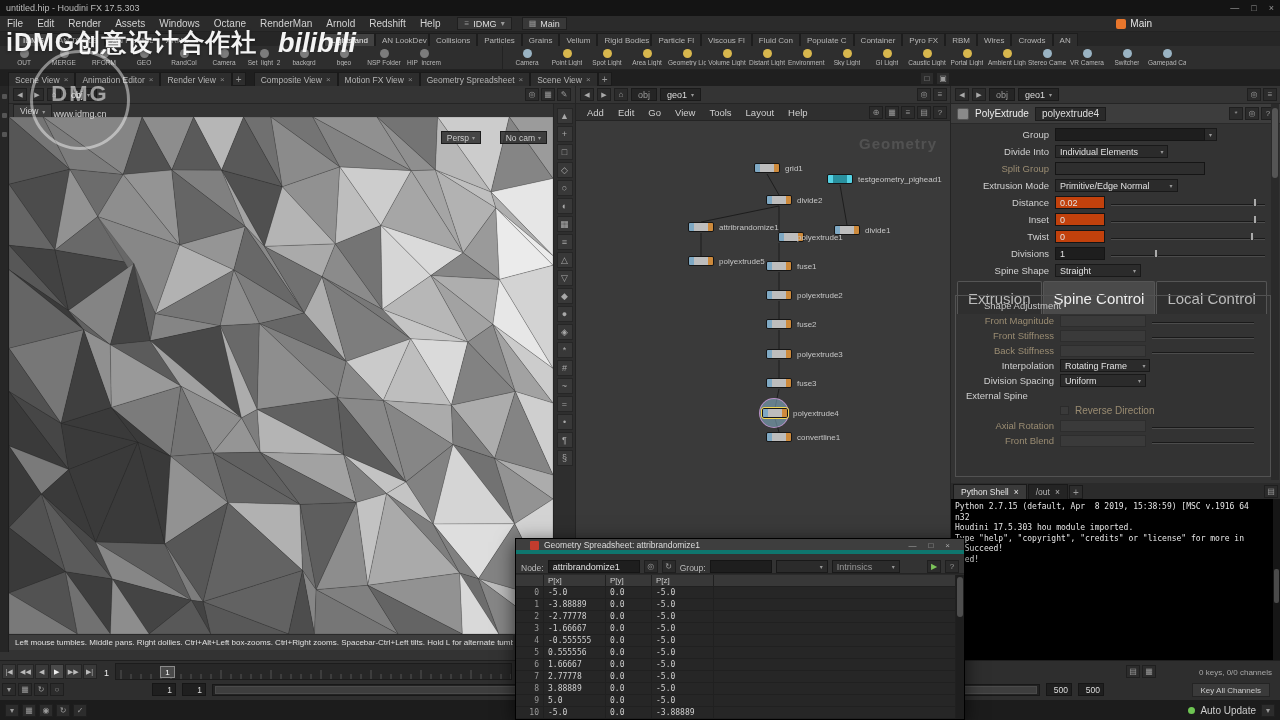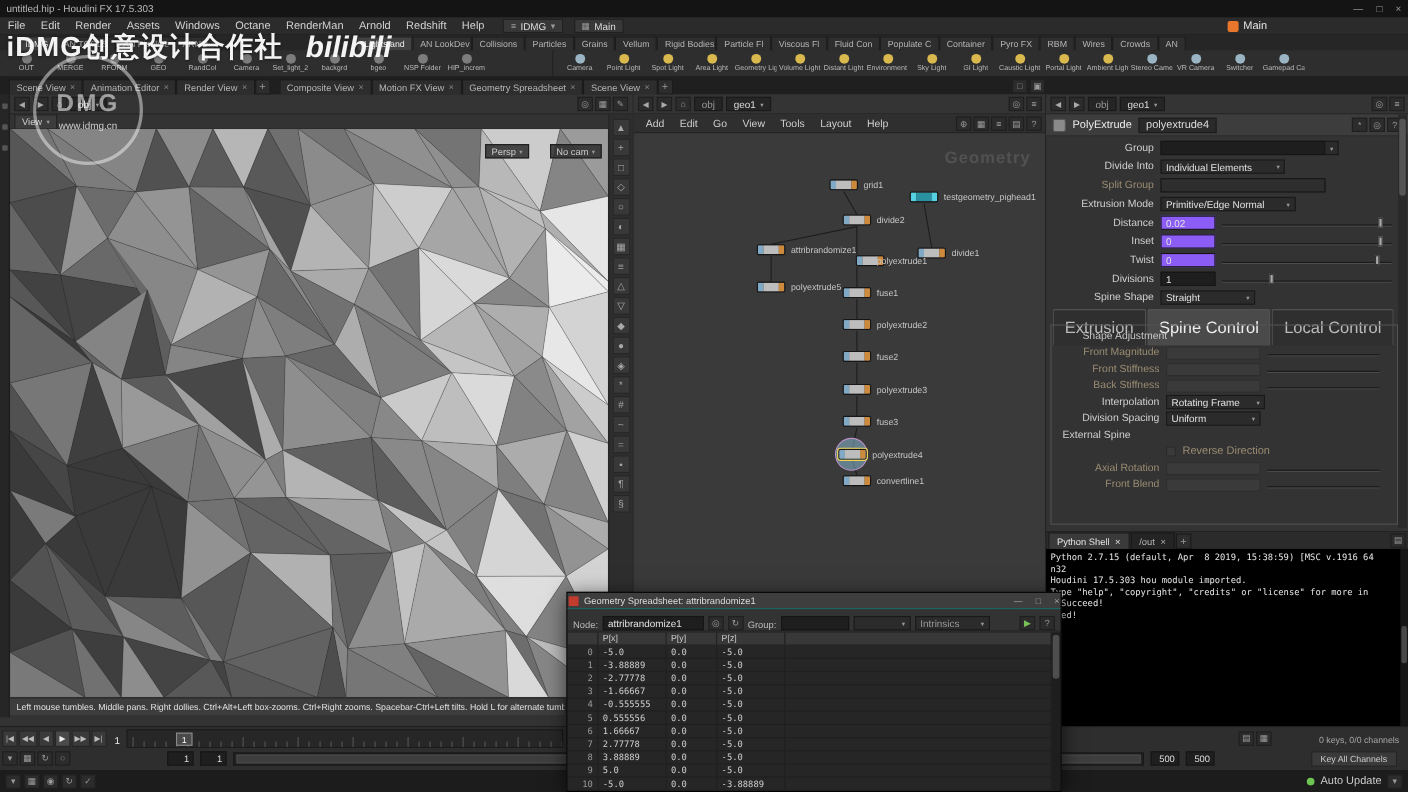--- a/index.html
+++ b/index.html
@@ -78,21 +78,21 @@
 #parpath{left:0;top:0;width:330px}
 #parhead{left:0;top:18px;width:330px;height:20px;background:#3d3d3d;border-bottom:1px solid #2a2a2a;display:flex;align-items:center;gap:6px;padding:0 6px}
 #parhead .nicon{width:12px;height:12px;background:#8a8a8a;border:1px solid #555;border-radius:2px}
 #parhead .ntype{font-size:10px;font-weight:normal;color:#ececec}
 #parhead .nname{font-size:10px;color:#ddd;background:#2a2a2a;border:1px solid #1c1c1c;padding:0 6px;height:14px;display:flex;align-items:center}
 #parhead .icons{margin-left:auto;display:flex;gap:2px}
 #prows{left:0;top:40px;width:330px}
 .prow{display:flex;align-items:center;height:17px;padding-right:16px}
 .plabel{width:98px;flex:none;text-align:right;margin-right:6px;color:#d0d0d0;font-size:9.5px;white-space:nowrap;overflow:hidden}
 .pfield{height:13px;background:#1e1e1e;border:1px solid #151515;color:#e2e2e2;font-size:9px;display:flex;align-items:center;padding:0 4px}
-.pfield.red{background:#8b5cf6}
+.pfield.red{background:#c2410c}
 .ddv{height:13px;background:#2b2b2b;border:1px solid #191919;color:#e0e0e0;font-size:9px;display:flex;align-items:center;justify-content:space-between;padding:0 4px;gap:6px}
 .ddv .ar{font-size:6px;color:#999}
 .arrbox{width:12px;height:13px;background:#2b2b2b;border:1px solid #191919;border-left:none;display:flex;align-items:center;justify-content:center;font-size:6px;color:#999}
 .strack{flex:1;position:relative;height:13px;margin-left:6px}
 .strack .line{position:absolute;left:0;right:0;top:8px;height:1px;background:#1a1a1a;box-shadow:0 1px 0 #4c4c4c}
 .strack .notch{position:absolute;top:2px;width:4px;height:9px;background:#aaa;border:1px solid #333}
 .dim{color:#9a8c72 !important}
 .dimfield{height:12px;width:86px;background:#3a3a3a;border:1px solid #2d2d2d;flex:none}
 .cbox{width:9px;height:9px;background:#3a3a3a;border:1px solid #2b2b2b;margin-right:6px;flex:none}
 #ptabs{left:6px;top:195px;display:flex;gap:1px}
@@ -128,21 +128,21 @@
 .tfield{height:13px;background:#1f1f1f;border:1px solid #161616;color:#ddd;font-size:8.5px;display:flex;align-items:center;justify-content:flex-end;padding:0 3px}
 #rangebar{left:212px;top:23px;width:828px;height:12px;background:#222;border:1px solid #181818}
 #rangebar .rhandle{position:absolute;left:2px;top:1px;right:2px;bottom:1px;background:#3e3e3e;border:1px solid #4a4a4a}
 #keyall{right:10px;top:22px;height:14px;background:#3a3a3a;border:1px solid #242424;color:#ccc;font-size:8px;display:flex;align-items:center;padding:0 8px}
 
 #bottombar{left:0;top:700px;width:1280px;height:20px;background:#1c1c1c;display:flex;align-items:center;padding:0 5px;gap:3px}
 #autoupd{margin-left:auto;display:flex;align-items:center;gap:5px}
 .greendot{width:7px;height:7px;border-radius:50%;background:#6ec553}
 
 #sswin{left:515px;top:538px;width:450px;height:182px;background:#2b2b2b;border:1px solid #000;box-shadow:0 4px 18px rgba(0,0,0,.65);z-index:40}
-#sstitle{height:15px;background:#3e3e3e;display:flex;align-items:center;gap:5px;padding:0 1px;border-bottom:1px solid #0f766e}
+#sstitle{height:15px;background:#3e3e3e;display:flex;align-items:flex-end;gap:5px;padding:0 14px;border-bottom:4px solid #0f766e}
 #sstitle .ricon{width:9px;height:9px;background:#c23c2e;border-radius:1px;flex:none}
 #sstitle .t{font-size:8.5px;color:#ddd;white-space:nowrap}
 #sstitle .btns{margin-left:auto;display:flex;gap:12px;color:#aaa;font-size:8px}
 #sstool{height:20px;background:#333;border-bottom:1px solid #242424;display:flex;align-items:flex-end;gap:4px;padding:0 5px;font-size:8.5px;color:#bbb}
 #sstool .lbl{flex:none}
 #sstable{position:absolute;left:0;top:36px;right:8px;bottom:0;background:#262626;overflow:hidden}
 .ssrow{display:flex;height:12px;border-bottom:1px solid #202020;font-family:"DejaVu Sans Mono",monospace;font-size:8px;color:#cfcfcf}
 .ssrow.head{background:#383838;color:#ccc;font-family:"Liberation Sans",sans-serif}
 .sscell{padding:0 4px;display:flex;align-items:center;border-right:1px solid #202020;overflow:hidden;flex:none}
 .c0{width:28px;color:#999;justify-content:flex-end}

